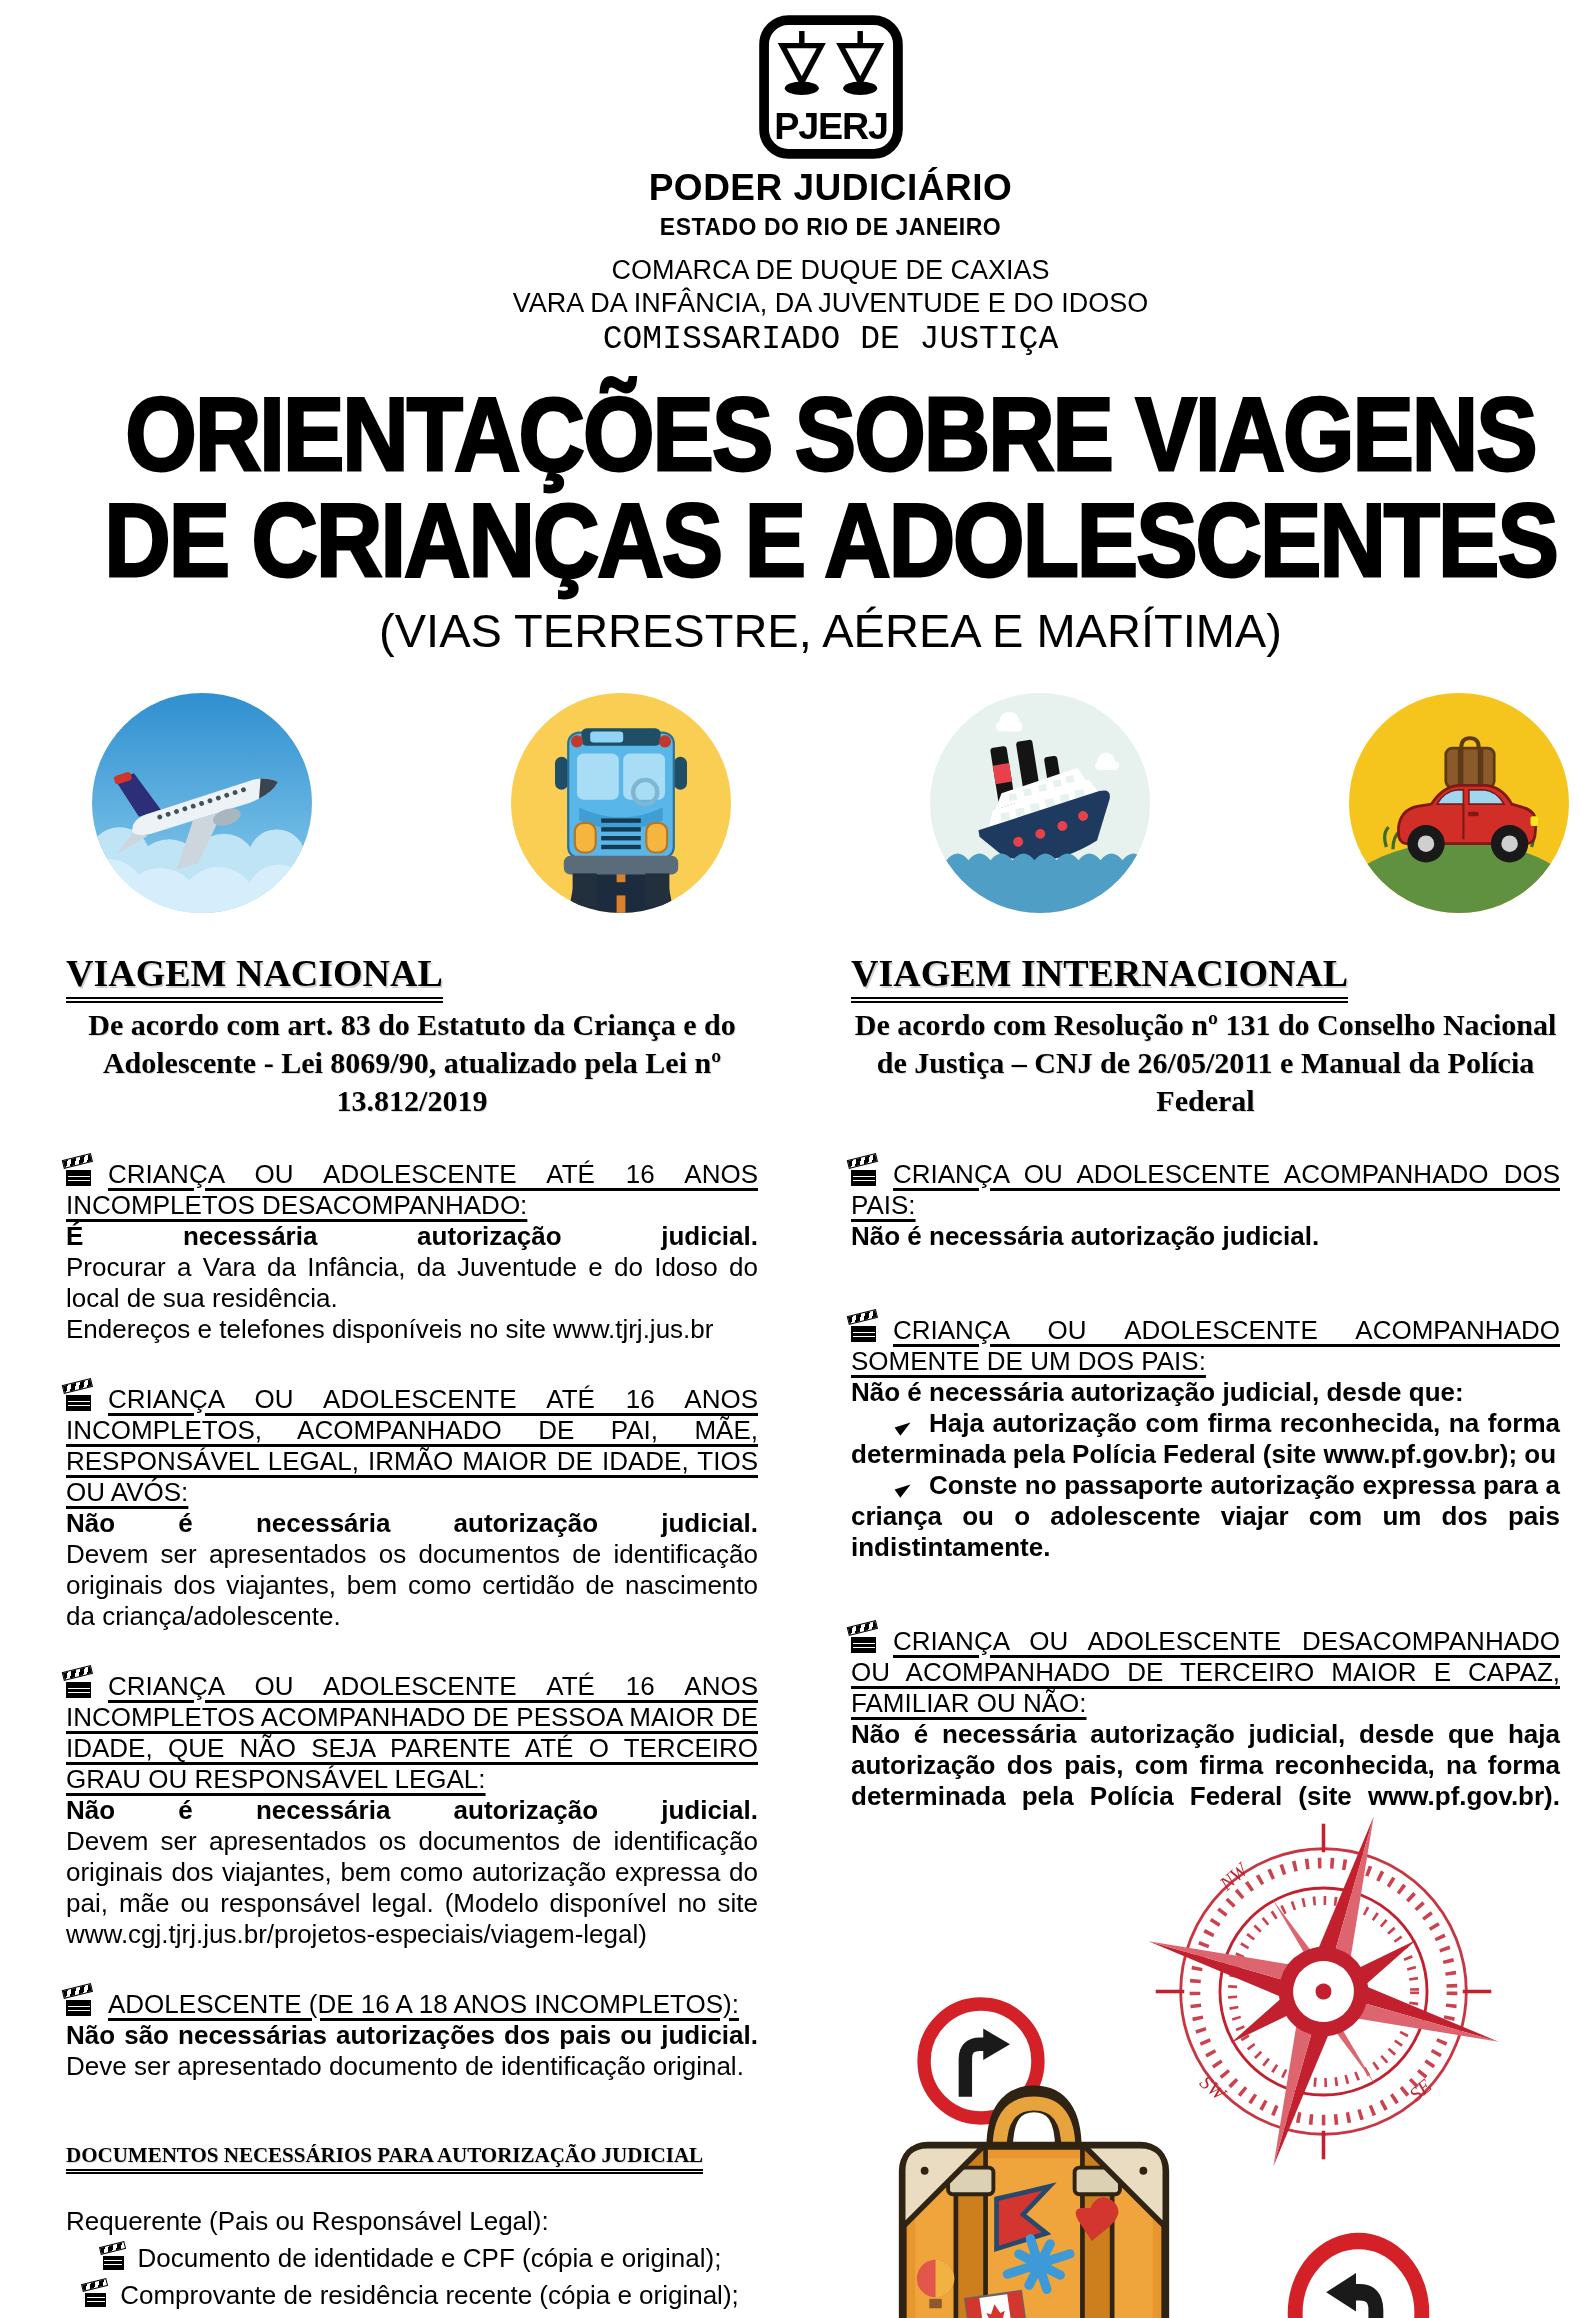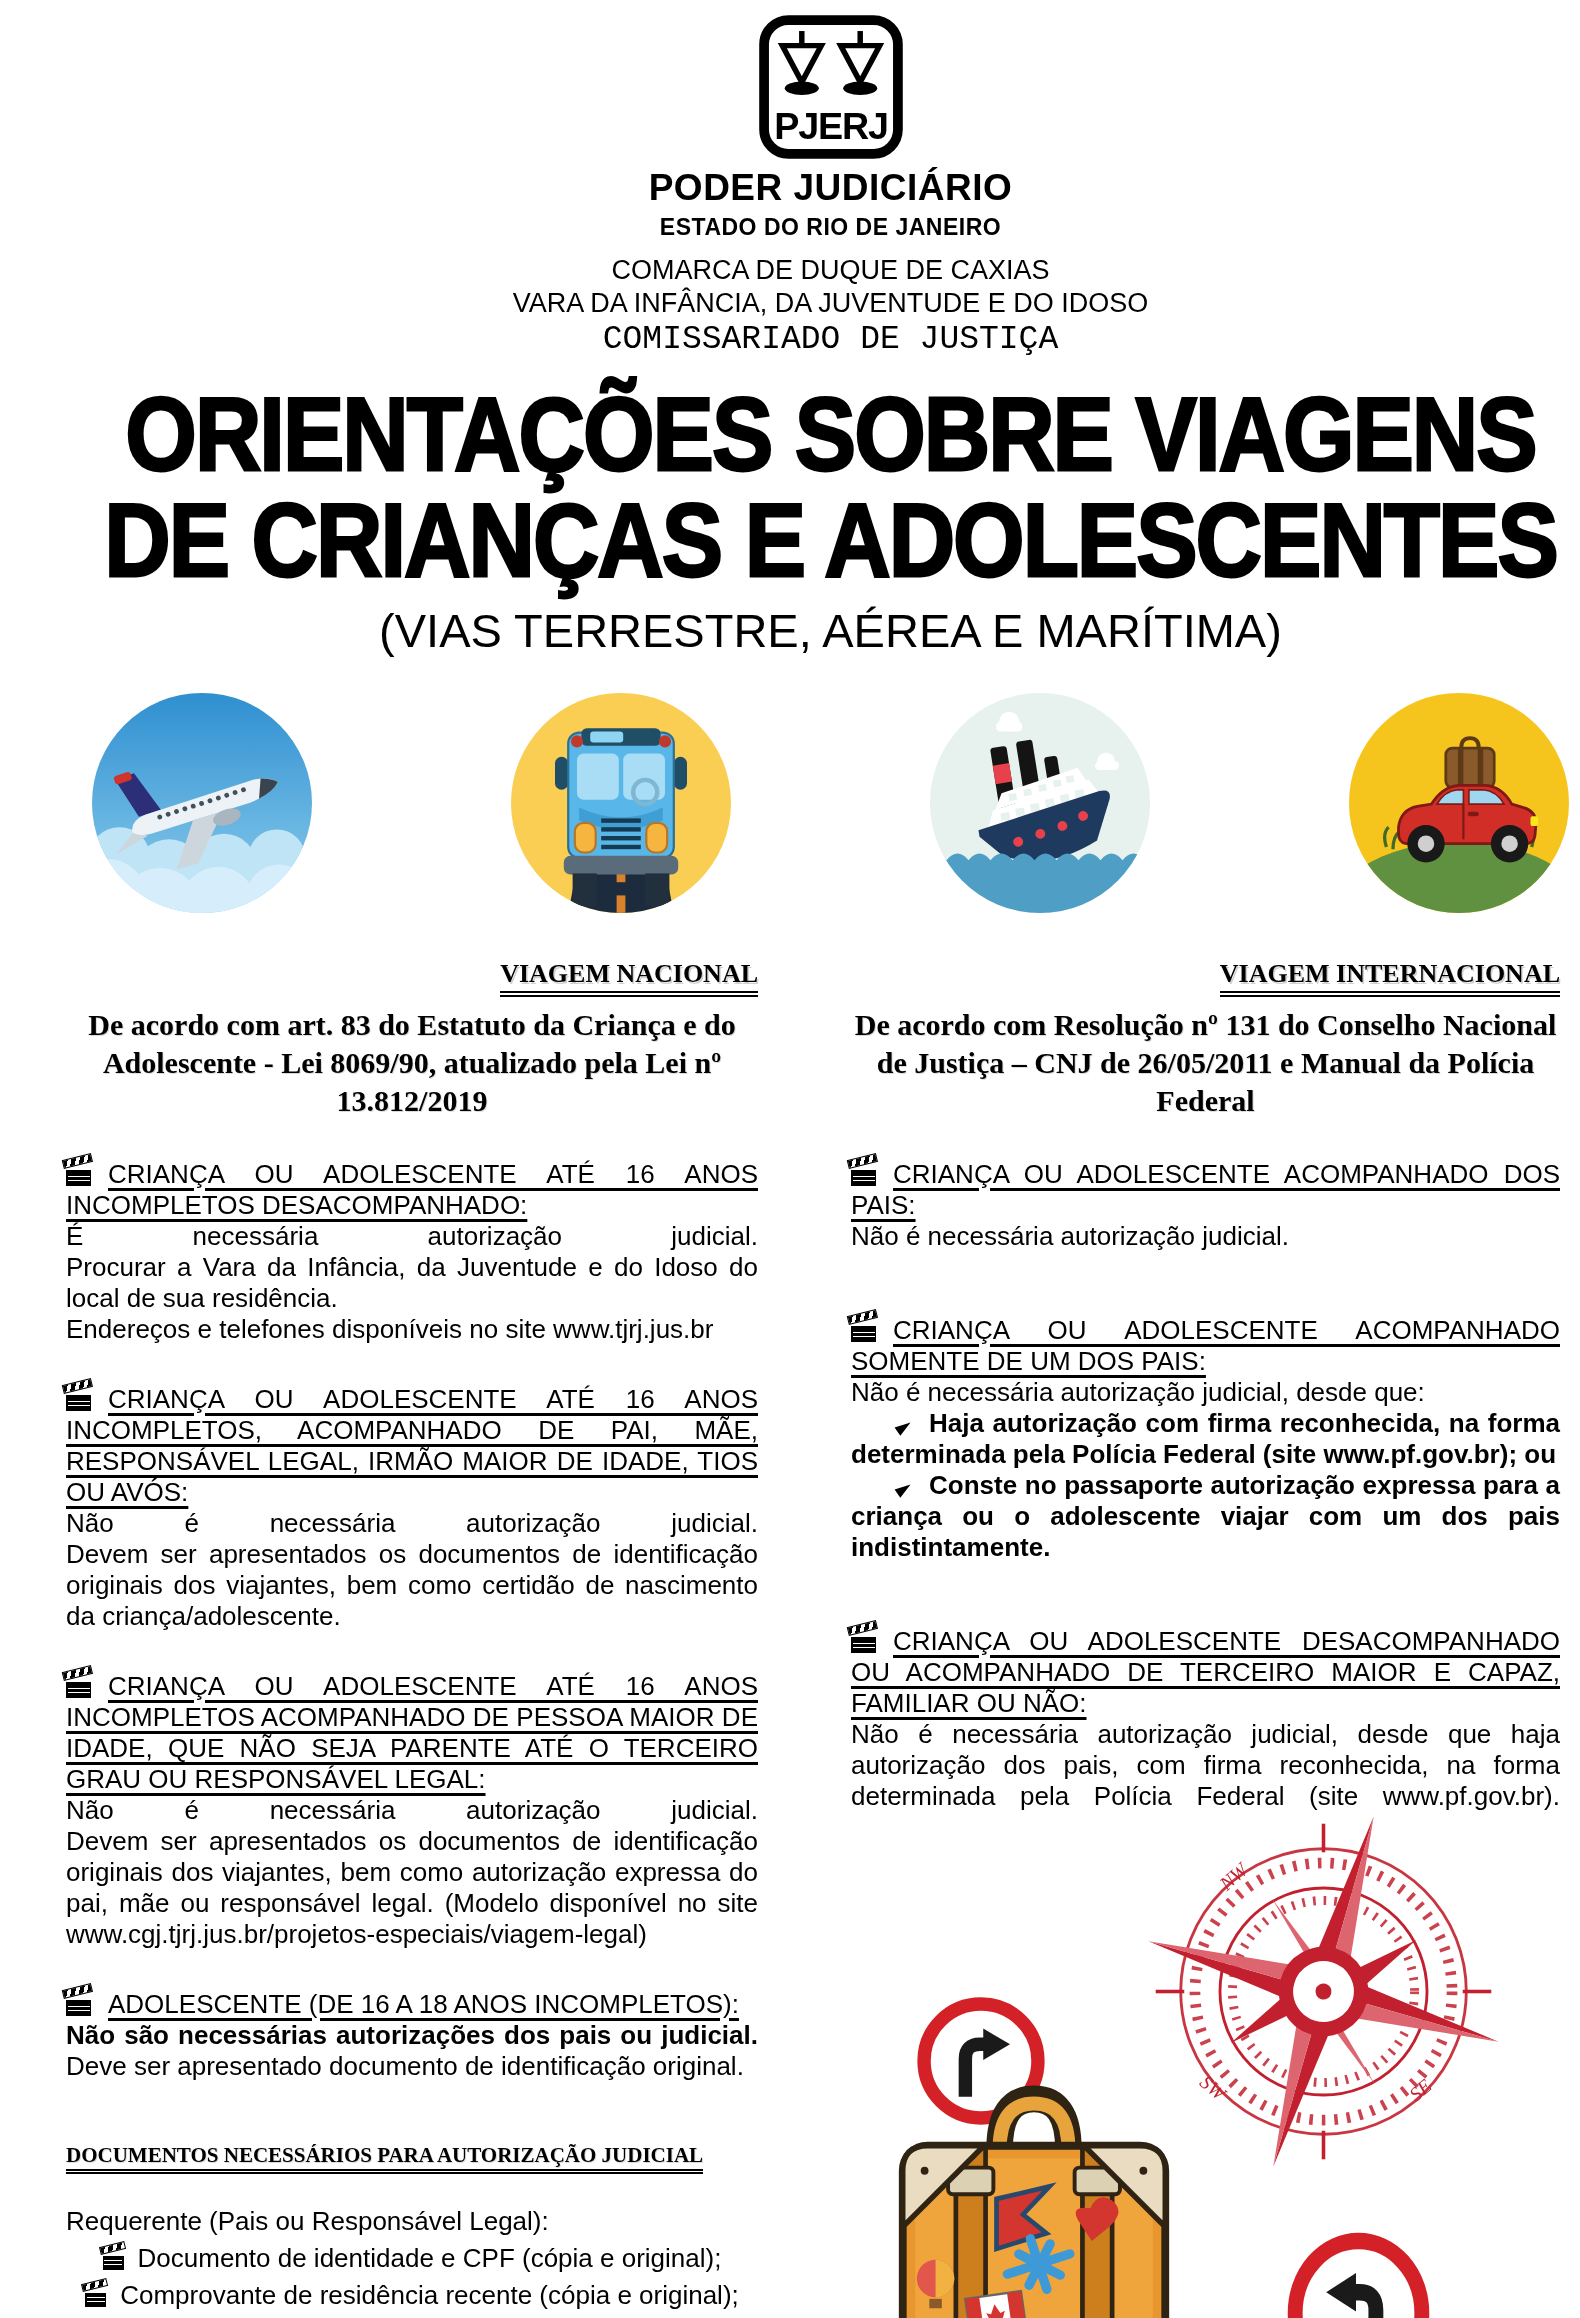--- a/index.html
+++ b/index.html
@@ -20,30 +20,30 @@
   .subtitle{font-size:47px;margin-top:32px;letter-spacing:0;}
   
   .transports{display:flex;justify-content:space-between;padding:0 52px;margin-top:35px;}
   .circle{width:220px;height:220px;}
   .circle svg{width:100%;height:100%;display:block;}
   
   .cols{display:flex;padding:0 26px;margin-top:45px;gap:93px;}
   .col{font-size:26px;line-height:31px;text-align:justify;}
   .col-left{width:692px;}
   .col-right{width:709px;position:relative;}
-  .col-title{font-family:"Liberation Serif", serif;font-weight:bold;font-size:26px;
-             text-align:right;text-shadow:1.5px 1.5px 0 rgba(0,0,0,0.18);}
+  .col-title{font-family:"Liberation Serif", serif;font-weight:bold;font-size:38px;
+             text-align:left;text-shadow:1.5px 1.5px 0 rgba(0,0,0,0.18);}
   .col-title span{border-bottom:6px double #000;padding-bottom:3px;}
   .col-sub{font-family:"Liberation Serif", serif;font-weight:bold;font-size:30px;
            line-height:38px;text-align:center;margin-top:17px;text-shadow:1px 1px 0 rgba(0,0,0,0.15);}
   .blk{margin-top:39px;}
   .blk-head{margin:0;}
   .blk-head .u{text-decoration:underline;text-decoration-thickness:2.5px;text-underline-offset:5.4px;}
   .para{margin:0;}
-  .boldline{margin:0;font-weight:normal;}
+  .boldline{margin:0;font-weight:bold;}
   .stretch{text-align:justify;text-align-last:justify;}
   .sub-bullet{margin:0;font-weight:bold;text-indent:45px;}
   
   .clap{display:inline-block;position:relative;width:27px;height:25px;margin-right:15px;
         vertical-align:-3px;}
   .clap .top{position:absolute;top:-1px;left:-2px;width:28px;height:7.4px;border:1px solid #000;
         background:repeating-linear-gradient(115deg,#000 0 4.4px,#fff 4.4px 8px);
         transform:rotate(-14deg);transform-origin:left bottom;}
   .clap .bod{position:absolute;bottom:0;left:0;width:25px;height:16px;background:#000;}
   .clap .bod:after{content:'';position:absolute;left:1.5px;right:1.5px;bottom:1.5px;height:8px;

